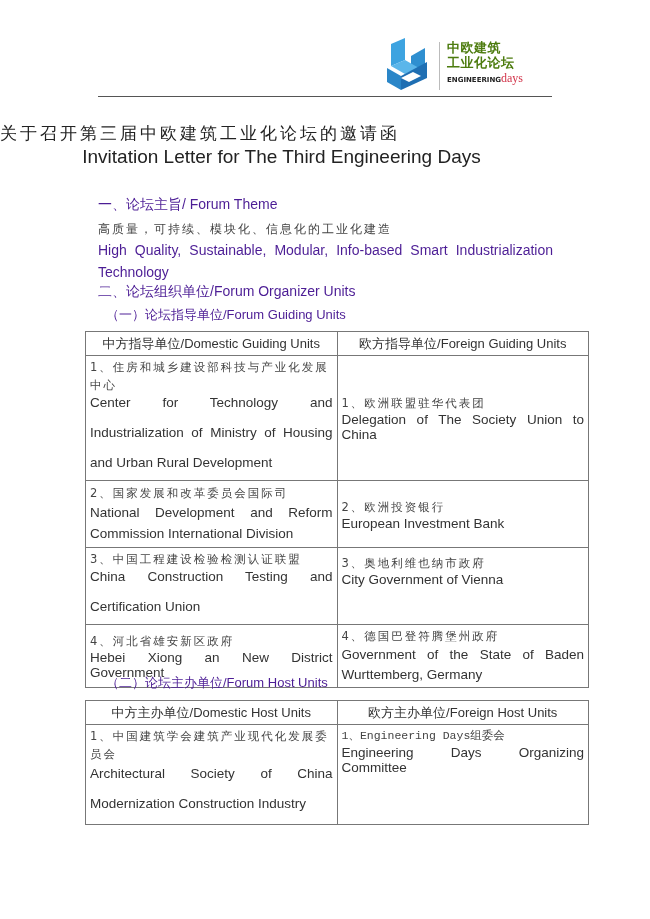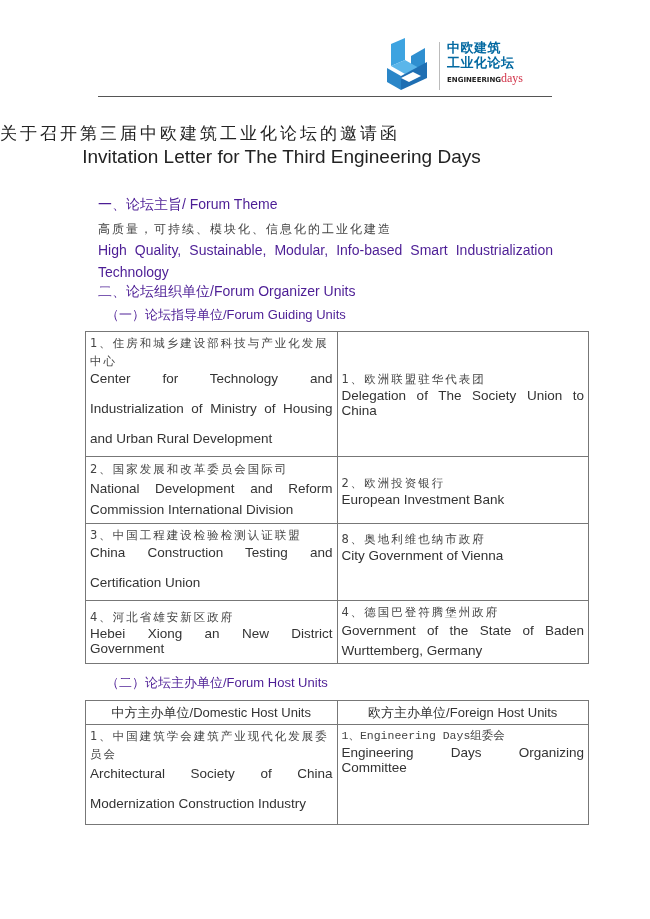--- a/index.html
+++ b/index.html
@@ -4,21 +4,21 @@
 <style>
   html, body { margin:0; padding:0; background:#ffffff; }
   body { width:650px; height:919px; position:relative; overflow:hidden;
          font-family:"DejaVu Sans", "Liberation Sans", sans-serif; color:#3a3a3a; }
   .abs { position:absolute; }
   
   .logo { left:383px; top:38px; width:150px; height:56px; }
   .logo-mark { position:absolute; left:0; top:0; width:50px; height:54px; }
   .logo-sep { position:absolute; left:56px; top:4px; width:1px; height:48px; background:#bbb; }
   .logo-text { position:absolute; left:64px; top:2px; }
-  .logo-cn { font-size:13px; font-weight:bold; color:#0369a1; line-height:15px; letter-spacing:0.5px; }
+  .logo-cn { font-size:13px; font-weight:bold; color:#4d7c0f; line-height:15px; letter-spacing:0.5px; }
   .logo-en { font-size:7px; font-weight:bold; color:#222; margin-top:1px; }
   .logo-en .days { font-family:"Liberation Serif", serif; font-size:12px; color:#d2344a; font-weight:normal; }
   .rule { left:98px; top:96px; width:454px; height:1px; background:#555; }
 
   .title-cn { left:0; width:650px; top:122px; text-align:left; font-size:17px; letter-spacing:3px; color:#222; }
   .title-en { left:0; width:563px; top:146px; text-align:center; font-size:19px; color:#222;
               font-family:"Liberation Sans", sans-serif; }
 
   .txt { font-family:"Liberation Sans", sans-serif; font-size:14px; color:#4c1d95; }
   .cn { font-family:"DejaVu Sans", sans-serif; font-size:12px; letter-spacing:2px; color:#444; }
@@ -70,20 +70,24 @@
 
 <div class="abs txt sec2">二、论坛组织单位/Forum Organizer Units</div>
 <div class="abs txt sub1">（一）论坛指导单位/Forum Guiding Units</div>
 
 <table class="units t1">
   <colgroup>
       <col class="col">
       <col class="col">
     </colgroup>
   <tbody>
+      <tr>
+    <th>中方指导单位/Domestic Guiding Units</th>
+    <th>欧方指导单位/Foreign Guiding Units</th>
+  </tr>
   <tr style="height:112px;">
     <td>
       <div class="cell-cn">1、住房和城乡建设部科技与产业化发展中心</div>
       <div class="cell-en" style="line-height:30px;margin-top:-6px;">Center for Technology and Industrialization of Ministry of Housing and Urban Rural Development</div>
     </td>
     <td>
       <div class="cell-cn">1、欧洲联盟驻华代表团</div>
       <div class="cell-en">Delegation of The Society Union to China</div>
     </td>
   </tr>
@@ -96,21 +100,21 @@
       <div class="cell-cn">2、欧洲投资银行</div>
       <div class="cell-en">European Investment Bank</div>
     </td>
   </tr>
   <tr style="height:77px;">
     <td style="vertical-align:top;">
       <div class="cell-cn">3、中国工程建设检验检测认证联盟</div>
       <div class="cell-en" style="line-height:30px;margin-top:-6px;">China Construction Testing and Certification Union</div>
     </td>
     <td style="vertical-align:top;padding-top:6px;">
-      <div class="cell-cn">8、奥地利维也纳市政府</div>
+      <div class="cell-cn">3、奥地利维也纳市政府</div>
       <div class="cell-en">City Government of Vienna</div>
     </td>
   </tr>
   <tr style="height:60px;">
     <td>
       <div class="cell-cn">4、河北省雄安新区政府</div>
       <div class="cell-en">Hebei Xiong an New District Government</div>
     </td>
     <td>
       <div class="cell-cn">4、德国巴登符腾堡州政府</div>

